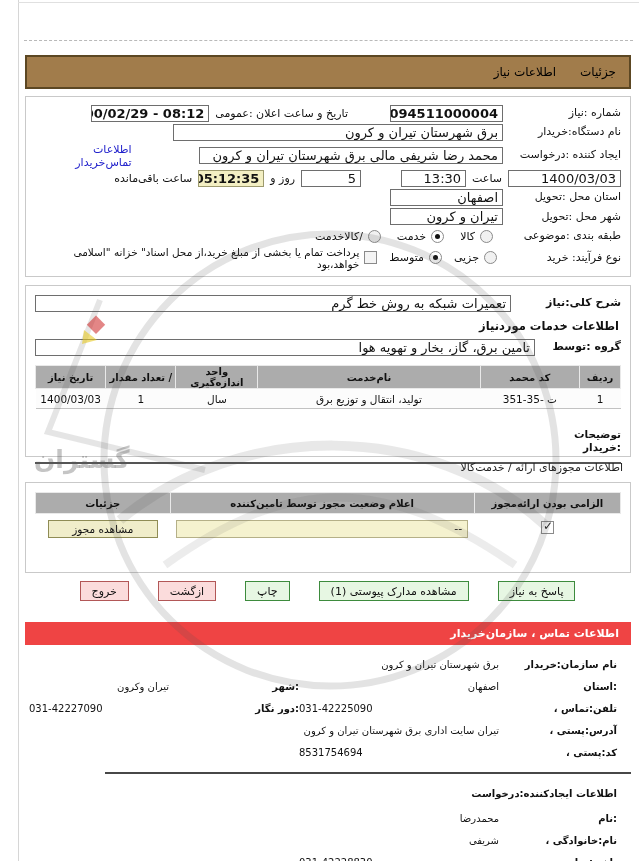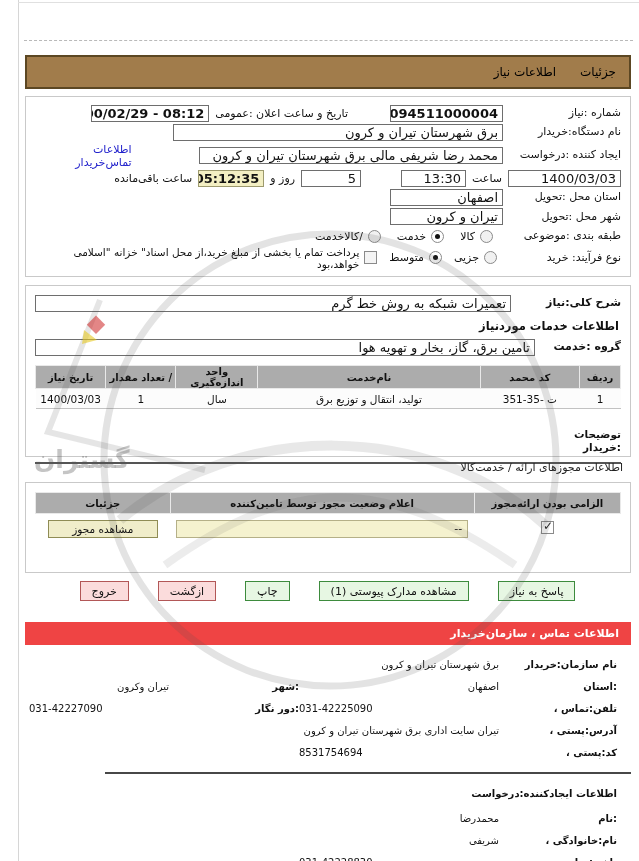--- a/index.html
+++ b/index.html
@@ -175,21 +175,21 @@
     </div>
   </div>
 
   <div class="fbox box2">
     <div class="frow">
       <span class="flabel bold" style="width:104px;">شرح کلی:نیاز</span>
       <span class="inp" style="flex:1;">تعمیرات شبکه به روش خط گرم</span>
     </div>
     <div class="heading-b">اطلاعات خدمات موردنیاز</div>
     <div class="frow">
-      <span class="flabel bold" style="width:80px;">گروه :خدمت</span>
+      <span class="flabel bold" style="width:80px;">گروه :توسط</span>
       <span class="inp" style="flex:1;">تامین برق، گاز، بخار و تهویه هوا</span>
     </div>
     <table class="svc-table" style="margin-top:8px;">
       <colgroup>
           <col style="width:7%">
           <col style="width:17%">
           <col style="width:38%">
           <col style="width:14%">
           <col style="width:12%">
           <col style="width:12%">

